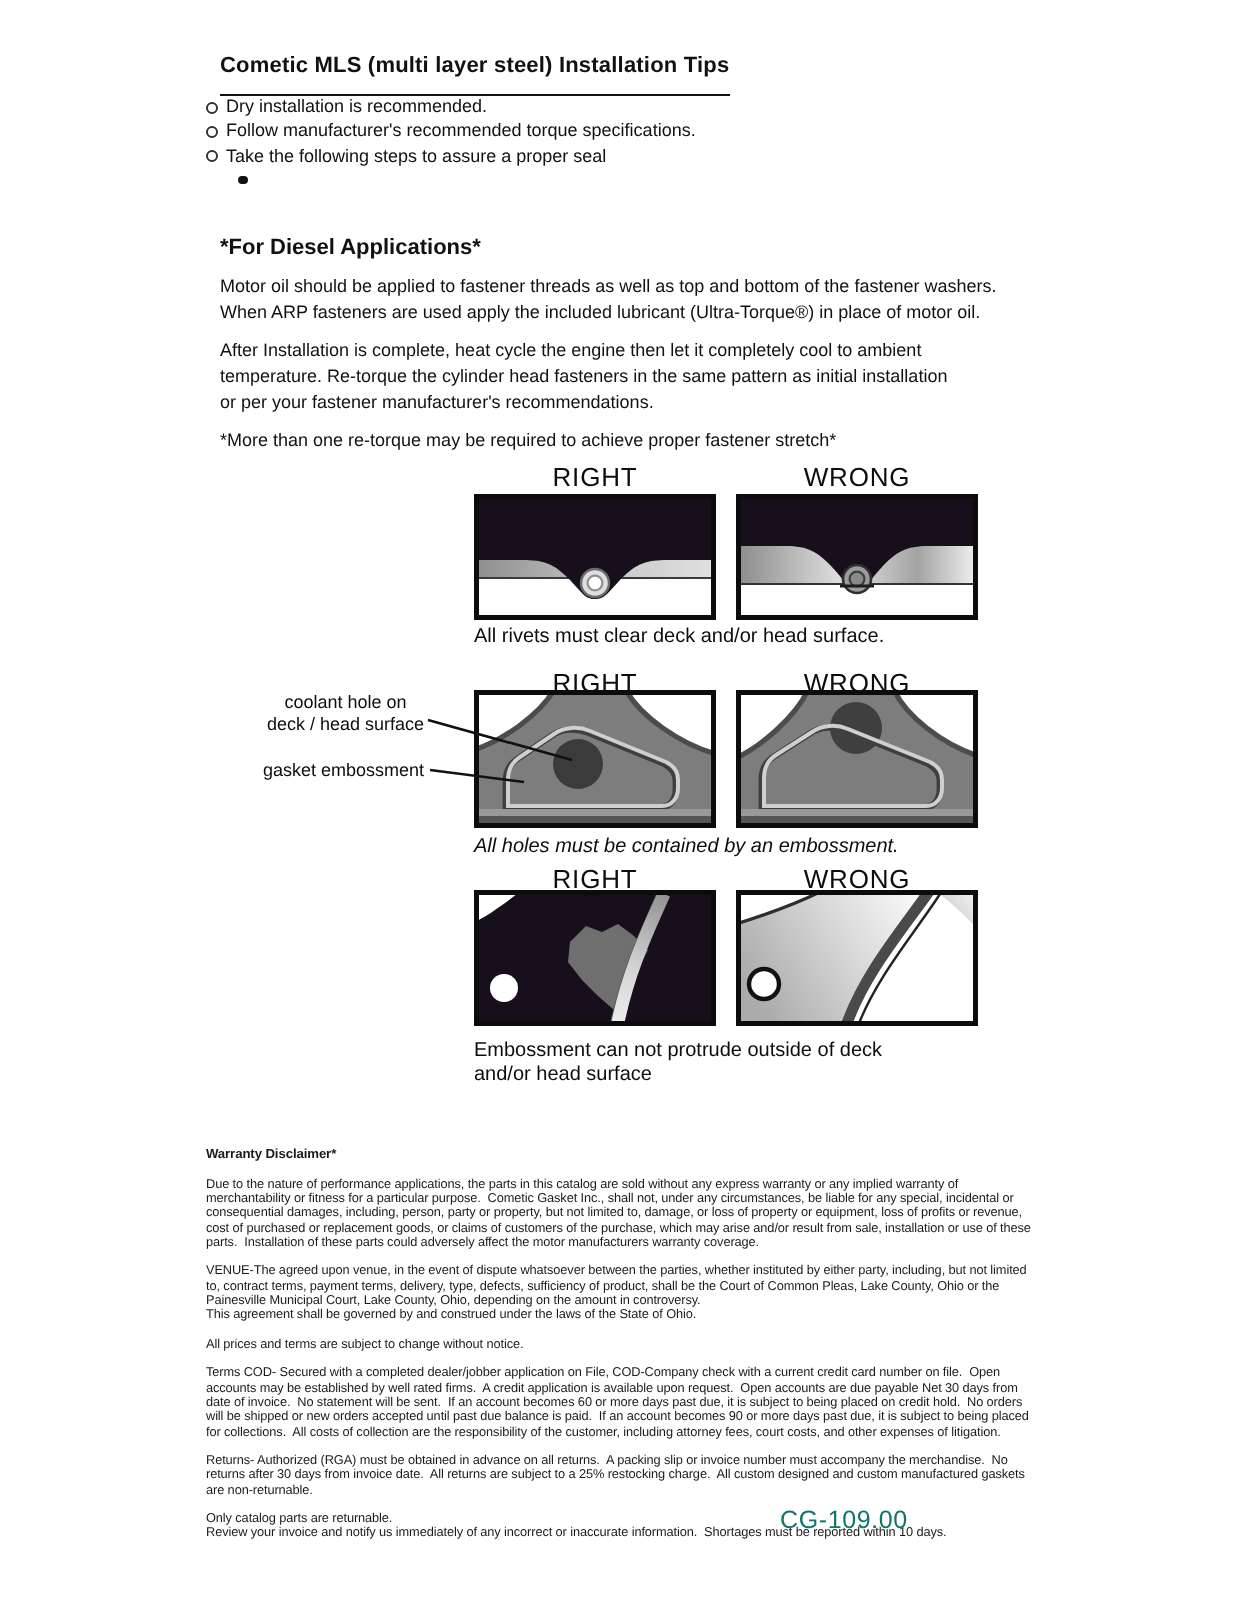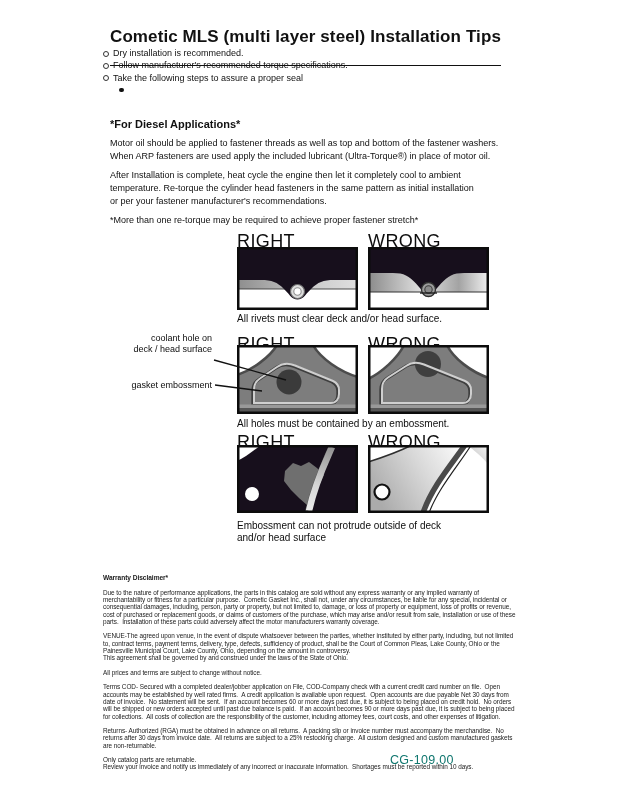--- a/index.html
+++ b/index.html
@@ -5,22 +5,22 @@
   html,body { margin:0; padding:0; background:#e9e9e9; }
   #page {
     position:relative; width:618px; height:800px; margin:0 auto;
     background:#ffffff; overflow:hidden;
     font-family:"Liberation Sans", sans-serif; color:#111;
   }
   .abs { position:absolute; }
   .pre { white-space:pre-wrap; }
 
   .doc-title {
-    left:110px; top:27px; font-size:17px; font-weight:bold;
-    border-bottom:1.5px solid #111; padding-bottom:18px; letter-spacing:0.1px;
+    left:110px; top:27px; font-size:11px; font-weight:bold;
+    border-bottom:1.5px solid #111; padding-bottom:8px; letter-spacing:0.1px;
   }
 
   .tips { left:103px; top:47px; font-size:9px; line-height:12.4px; width:440px; }
   .tip-row { display:flex; align-items:flex-start; }
   .tip-row.sub { margin-left:16px; }
   .marker-o {
     width:4px; height:4px; border:1px solid #333; border-radius:50%;
     margin:3.5px 4px 0 0; flex:0 0 auto;
   }
   .marker-dot {
@@ -32,22 +32,22 @@
   .body-p { font-size:9px; line-height:13px; }
   .p-oil { left:110px; top:137px; }
   .p-retorque { left:110px; top:169px; }
   .p-note { left:110px; top:214px; }
 
   .diagram-block { left:103px; width:412px; }
   .d1 { top:231px; height:102px; }
   .d2 { top:333px; height:102px; }
   .d3 { top:430px; height:118px; }
   .rw-label {
-    position:absolute; width:121px; 
-    font-size:18px; letter-spacing:0.4px; color:#0d0d0d;
+    position:absolute; width:121px; text-align:center;
+    font-size:13px; letter-spacing:0.4px; color:#0d0d0d;
   }
   .panel { position:absolute; display:block; }
   .panel.rp { left:134px; }
   .panel.wp { left:265px; }
   .caption { position:absolute; left:134px; font-size:10px; line-height:12px; color:#0d0d0d; }
 
   .callout {
     position:absolute; right:303px; text-align:right;
     font-size:9px; line-height:10.5px; color:#0d0d0d; white-space:pre-wrap;
   }
@@ -132,21 +132,21 @@
       <rect x="1.25" y="1.25" width="118.5" height="60.5" fill="none" stroke="#0c0c0c" stroke-width="2.5"></rect>
     </svg>
 
     <div class="caption" style="top:82px;">All rivets must clear deck and/or head surface.</div>
   </div>
 
   <div class="abs diagram-block d2">
     <div class="rw-label" style="left:134px; top:1px;">RIGHT</div>
     <div class="rw-label" style="left:265px; top:1px;">WRONG</div>
 
-    <div class="callout" style="top:0;">coolant hole on
+    <div class="callout" style="top:13px;text-align:center;">coolant hole on
 deck / head surface</div>
     <div class="callout" style="top:47px;">gasket embossment</div>
 
     <svg class="panel rp" style="top:12px;" width="121" height="69" viewBox="0 0 121 69">
       <rect x="0" y="0" width="121" height="69" fill="#7d7d7d"></rect>
       <path d="M0,0 H40 C33,12 15,25 0,30 Z" fill="#ffffff"></path>
       <path d="M40,0 C33,12 15,25 0,30" fill="none" stroke="#4c4c4c" stroke-width="2.6"></path>
       <path d="M121,0 H76 C83,13 103,27 121,32 Z" fill="#ffffff"></path>
       <path d="M76,0 C83,13 103,27 121,32" fill="none" stroke="#4c4c4c" stroke-width="2.6"></path>
       <path d="M17,58 L17,45 C17,40 19,36 23,33.5 L40,22 C45,18.5 52,18 58,20.5 L96,36 C100,38 102,41 102,45 L102,49 C102,54 99,58 94,58 Z" fill="none" stroke="#3f3f3f" stroke-width="3.2" transform="translate(-1.1,0.8)"></path>
@@ -169,21 +169,21 @@
       <rect x="0" y="59.5" width="121" height="3.5" fill="#999999"></rect>
       <rect x="0" y="63" width="121" height="6" fill="#565656"></rect>
       <rect x="1.25" y="1.25" width="118.5" height="66.5" fill="none" stroke="#0c0c0c" stroke-width="2.5"></rect>
     </svg>
 
     <svg class="leader-svg" width="412" height="102" viewBox="0 0 412 102">
       <line x1="111" y1="27" x2="183" y2="47" stroke="#111" stroke-width="1.3"></line>
       <line x1="112" y1="52" x2="159" y2="58" stroke="#111" stroke-width="1.3"></line>
     </svg>
 
-    <div class="caption" style="top:85px;">All holes must be contained by an embossment.</div>
+    <div class="caption" style="top:85px;font-style:italic;">All holes must be contained by an embossment.</div>
   </div>
 
   <div class="abs diagram-block d3">
     <div class="rw-label" style="left:134px; top:2px;">RIGHT</div>
     <div class="rw-label" style="left:265px; top:2px;">WRONG</div>
 
     <svg class="panel rp" style="top:15px;" width="121" height="68" viewBox="0 0 121 68">
       <defs>
         <linearGradient id="g3a" gradientUnits="userSpaceOnUse" x1="95" y1="0" x2="70" y2="68">
           <stop offset="0" stop-color="#8f8f8f"></stop>

